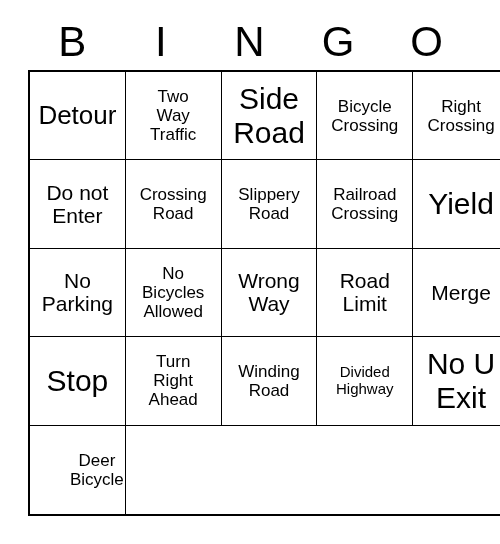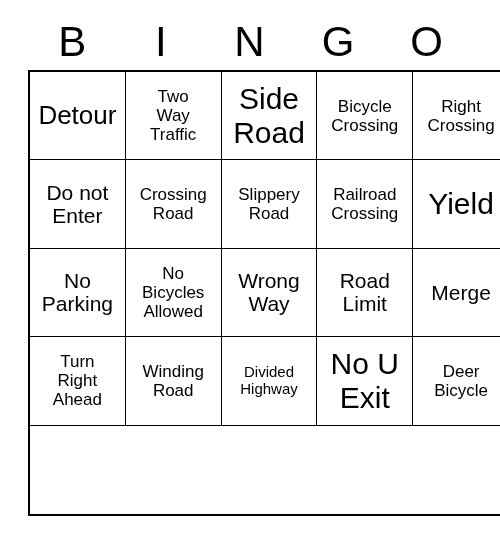--- a/index.html
+++ b/index.html
@@ -155,20 +155,23 @@
 Way</span>
       </div>
     <div class="cell">
         <span class="cell-text fs-md">Road
 Limit</span>
       </div>
     <div class="cell">
         <span class="cell-text fs-md">Merge</span>
       </div>
     <div class="cell">
+        <span class="cell-text fs-xl">Stop</span>
+      </div>
+    <div class="cell">
         <span class="cell-text fs-sm">Turn
 Right
 Ahead</span>
       </div>
 
     <div class="cell">
         <span class="cell-text fs-sm">Winding
 Road</span>
       </div>
     <div class="cell">

